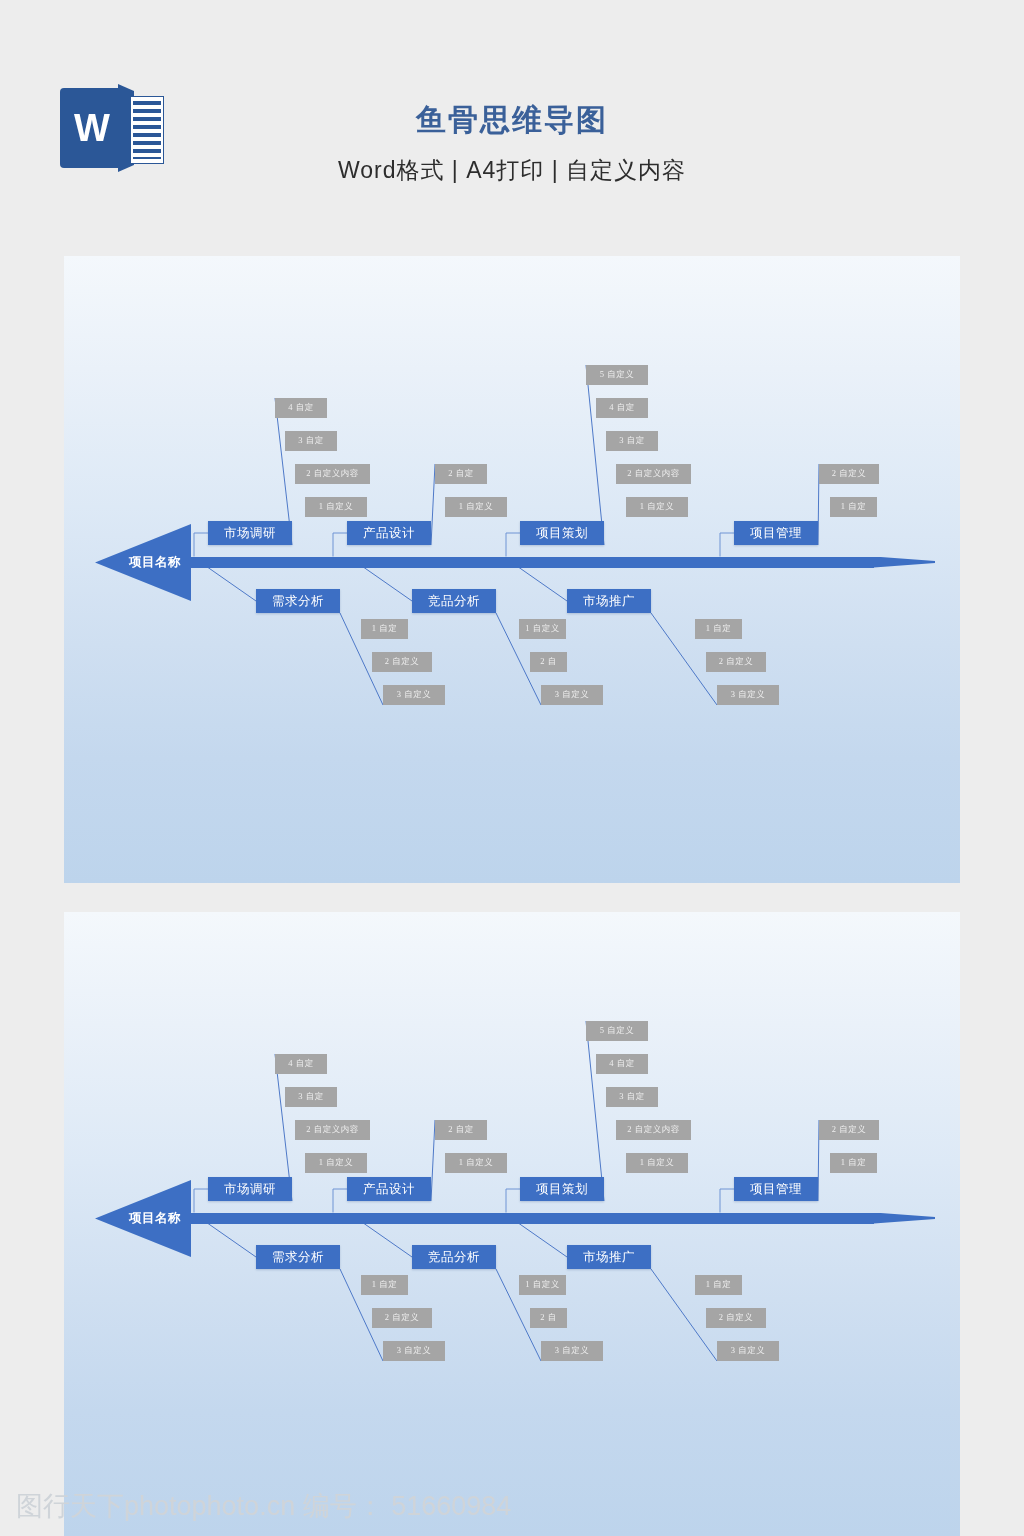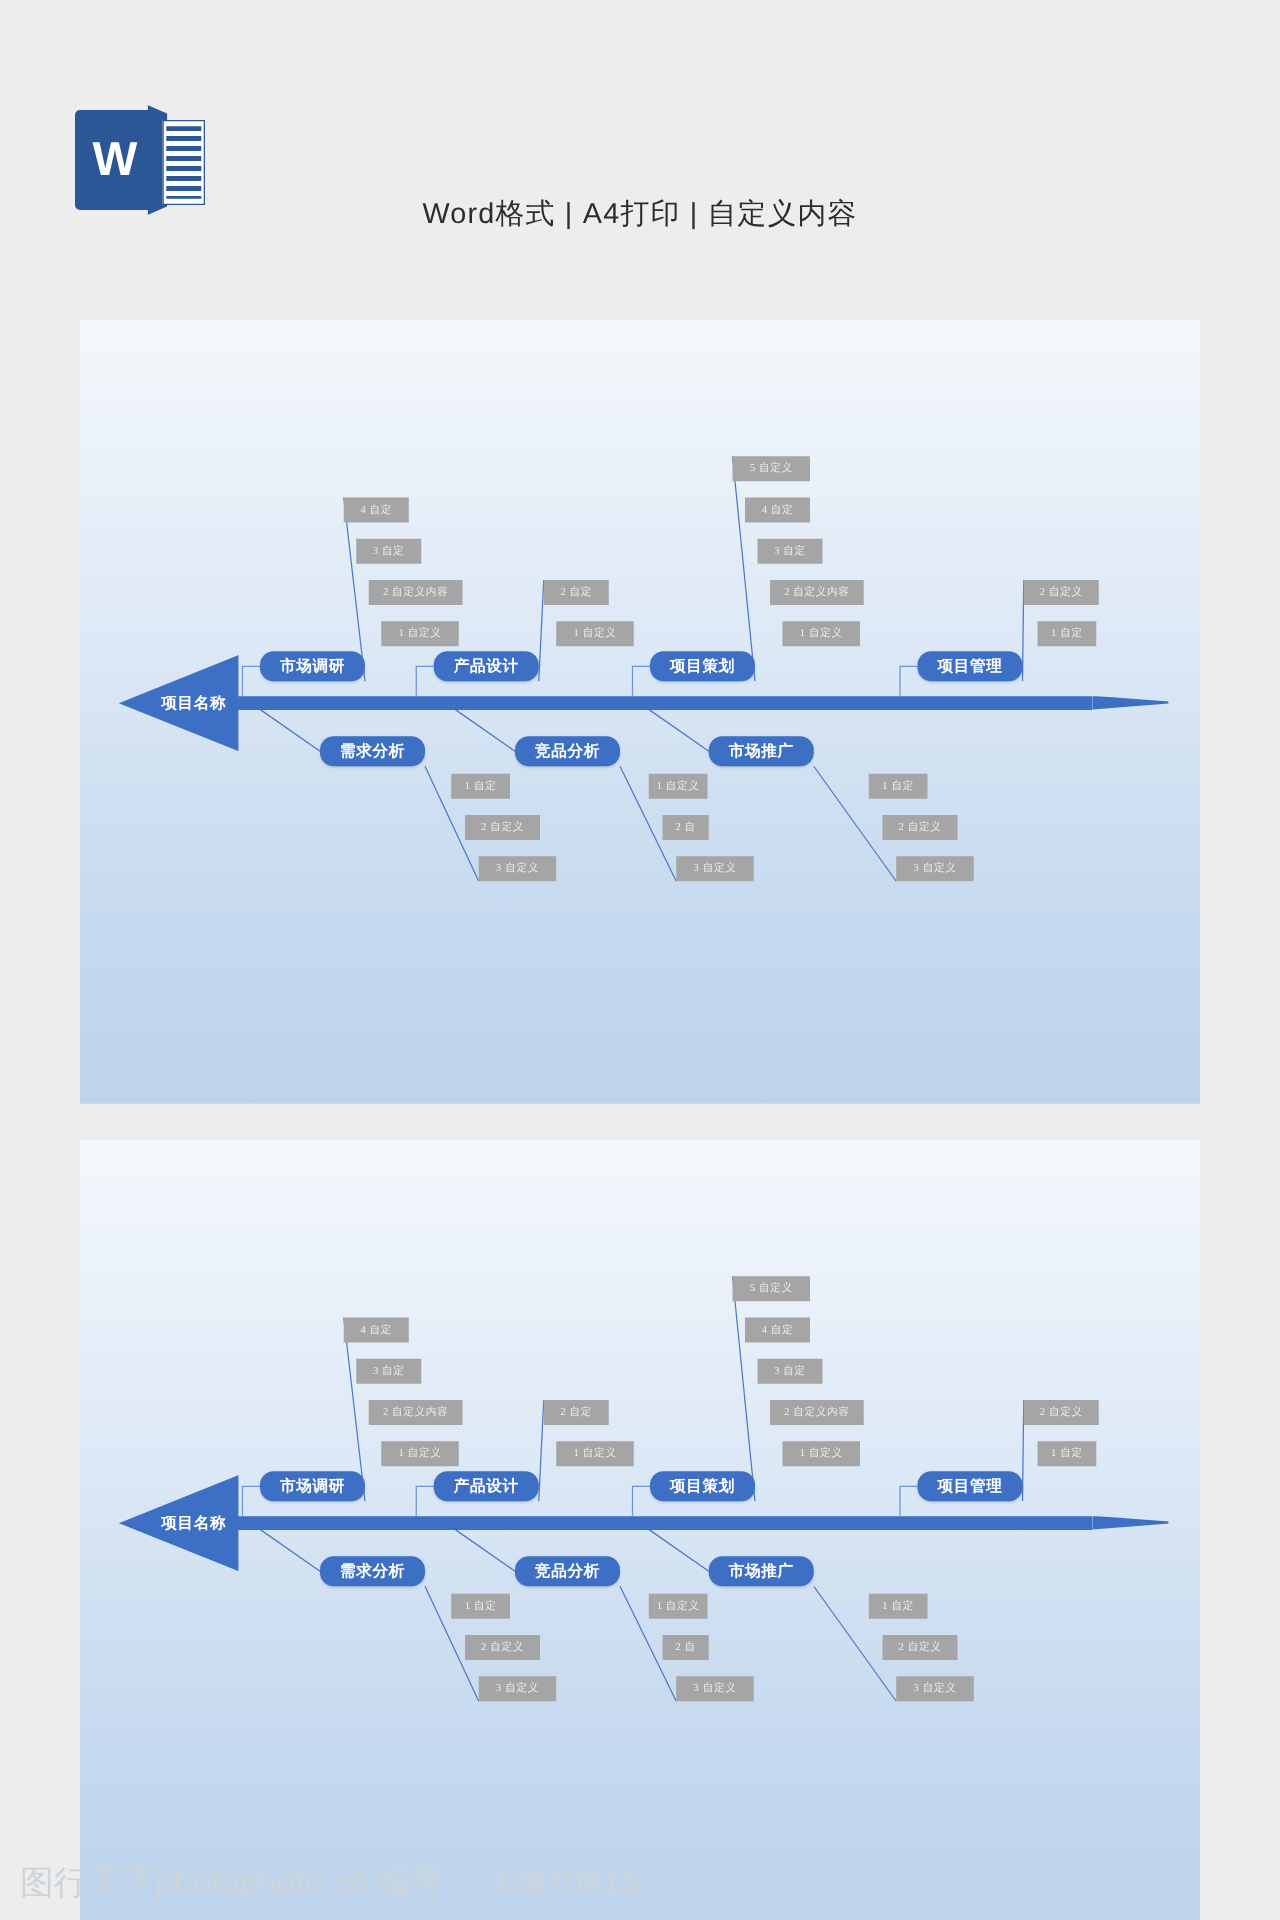--- a/index.html
+++ b/index.html
@@ -45,23 +45,23 @@
   .arrow-label{position:absolute;color:#ffffff;font-size:12.5px;font-weight:bold;
                text-align:center;line-height:1.1;letter-spacing:.5px;}
 
   
   .spine{position:absolute;background:#3d6fc4;}
   .spine-taper{position:absolute;background:#3d6fc4;
                clip-path:polygon(0 0,100% 42%,100% 58%,0 100%);}
 
   
   .cat-box{position:absolute;background:#3d6fc4;color:#ffffff;
-           font-size:12.5px;font-weight:bold;text-align:center;
+           font-size:12.5px;font-weight:normal;text-align:center;
            letter-spacing:.5px;display:flex;align-items:center;
-           justify-content:center;box-shadow:0 1px 2px rgba(50,80,130,.25);border-radius:11px;}
+           justify-content:center;box-shadow:0 1px 2px rgba(50,80,130,.25);}
 
   
   .sub-box{position:absolute;background:#a5a5a5;color:#efefef;
            font-size:8.5px;text-align:center;display:flex;
            align-items:center;justify-content:center;letter-spacing:.5px;
            font-family:"Liberation Serif","DejaVu Serif",serif;}
 
   
   .conn{position:absolute;left:0;top:0;width:896px;height:627px;
         pointer-events:none;}
@@ -77,20 +77,21 @@
 <div id="header">
 
   <div id="word-logo">
     <div class="wl-wedge"></div>
     <div class="wl-block"></div>
     <div class="wl-w">W</div>
     <div class="wl-page"></div>
     <div class="wl-lines"></div>
   </div>
 
+  <div id="title">鱼骨思维导图</div>
   <div id="subtitle">Word格式 | A4打印 | 自定义内容</div>
 </div>
 
 <div class="panel" id="panel-1">
   <div class="diagram">
       <svg class="conn" viewBox="0 0 896 627">
         <polyline points="130,300.5 130,277 144,277" fill="none" stroke="#6f94d4" stroke-width="1"></polyline>
         <line x1="228" y1="289" x2="211" y2="142" stroke="#4e79c8" stroke-width="1"></line>
         <polyline points="269,300.5 269,277 283,277" fill="none" stroke="#6f94d4" stroke-width="1"></polyline>
         <line x1="367" y1="289" x2="371" y2="208" stroke="#4e79c8" stroke-width="1"></line>
@@ -188,13 +189,13 @@
       <div class="sub-box" style="left: 455px; top: 363px; width: 47px; height: 20px;">1 自定义</div>
       <div class="sub-box" style="left: 466px; top: 396px; width: 37px; height: 20px;">2 自</div>
       <div class="sub-box" style="left: 477px; top: 429px; width: 62px; height: 20px;">3 自定义</div>
       <div class="cat-box" style="left: 503px; top: 333px; width: 84px; height: 24px;">市场推广</div>
       <div class="sub-box" style="left: 631px; top: 363px; width: 47px; height: 20px;">1 自定</div>
       <div class="sub-box" style="left: 642px; top: 396px; width: 60px; height: 20px;">2 自定义</div>
       <div class="sub-box" style="left: 653px; top: 429px; width: 62px; height: 20px;">3 自定义</div>
     </div>
 </div>
 
-<div id="watermark">图行天下photophoto.cn 编号： 32870815</div>
+<div id="watermark">图行天下photophoto.cn 编号： 51660984</div>
 
 </body></html>

